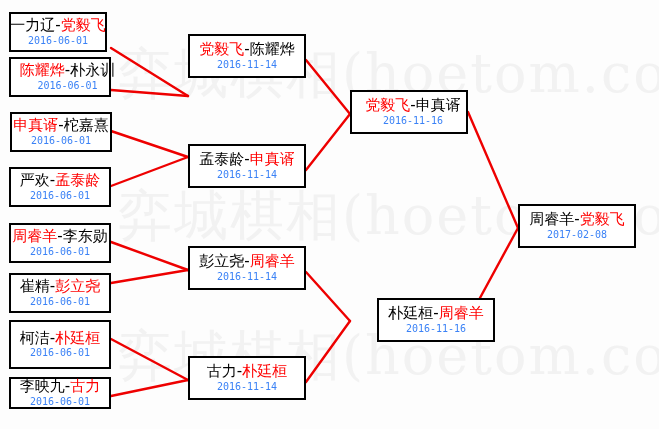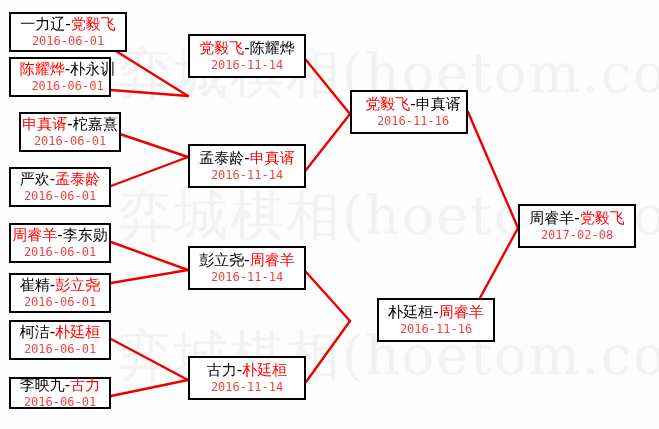--- a/index.html
+++ b/index.html
@@ -41,22 +41,22 @@
     flex-direction:column;
     justify-content:center;
     align-items:center;
   }
   .node .players{
     font-size:15px;
     white-space:nowrap;
     color:#000000;
   }
   .node .date{
-    font-size:12px;
-    color:#ef4444;
+    font-size:10px;
+    color:#3b82f6;
     font-family:"DejaVu Sans Mono","Liberation Mono",monospace;
     letter-spacing:0px;
     white-space:nowrap;
   }
   .win{color:#ff0000;}
   .lose{color:#000000;}
   .sep{color:#000000;}
 </style>
 </head>
 <body>
@@ -86,45 +86,45 @@
       <path d="M306,170 L350,114"></path>
 
       <path d="M306,272 L350,321"></path>
       <path d="M306,382 L350,321"></path>
 
       <path d="M468,112 L518,228"></path>
       <path d="M468,320 L518,228"></path>
     </g>
   </svg>
 
-  <div class="node" style="left:9px;top:12px;width:118px;height:40px;">
+  <div class="node" style="left:9px;top:12px;width:98px;height:40px;">
     <div class="players"><span class="lose">一力辽</span><span class="sep">-</span><span class="win">党毅飞</span></div>
     <div class="date">2016-06-01</div>
   </div>
   <div class="node" style="left:9px;top:57px;width:102px;height:40px;padding-left:15px;">
     <div class="players"><span class="win">陈耀烨</span><span class="sep">-</span><span class="lose">朴永训</span></div>
     <div class="date">2016-06-01</div>
   </div>
-  <div class="node" style="left:19px;top:112px;width:102px;height:40px;">
+  <div class="node" style="left:10px;top:112px;width:102px;height:40px;">
     <div class="players"><span class="win">申真谞</span><span class="sep">-</span><span class="lose">柁嘉熹</span></div>
     <div class="date">2016-06-01</div>
   </div>
   <div class="node" style="left:9px;top:167px;width:102px;height:40px;">
     <div class="players"><span class="lose">严欢</span><span class="sep">-</span><span class="win">孟泰龄</span></div>
     <div class="date">2016-06-01</div>
   </div>
   <div class="node" style="left:9px;top:223px;width:102px;height:40px;">
     <div class="players"><span class="win">周睿羊</span><span class="sep">-</span><span class="lose">李东勋</span></div>
     <div class="date">2016-06-01</div>
   </div>
   <div class="node" style="left:9px;top:273px;width:102px;height:40px;">
     <div class="players"><span class="lose">崔精</span><span class="sep">-</span><span class="win">彭立尧</span></div>
     <div class="date">2016-06-01</div>
   </div>
-  <div class="node" style="left:9px;top:320px;width:102px;height:40px;">
+  <div class="node" style="left:9px;top:320px;width:102px;height:49px;">
     <div class="players"><span class="lose">柯洁</span><span class="sep">-</span><span class="win">朴廷桓</span></div>
     <div class="date">2016-06-01</div>
   </div>
   <div class="node" style="left:9px;top:377px;width:102px;height:32px;">
     <div class="players"><span class="lose">李映九</span><span class="sep">-</span><span class="win">古力</span></div>
     <div class="date">2016-06-01</div>
   </div>
 
   <div class="node" style="left:188px;top:34px;width:118px;height:44px;">
     <div class="players"><span class="win">党毅飞</span><span class="sep">-</span><span class="lose">陈耀烨</span></div>

